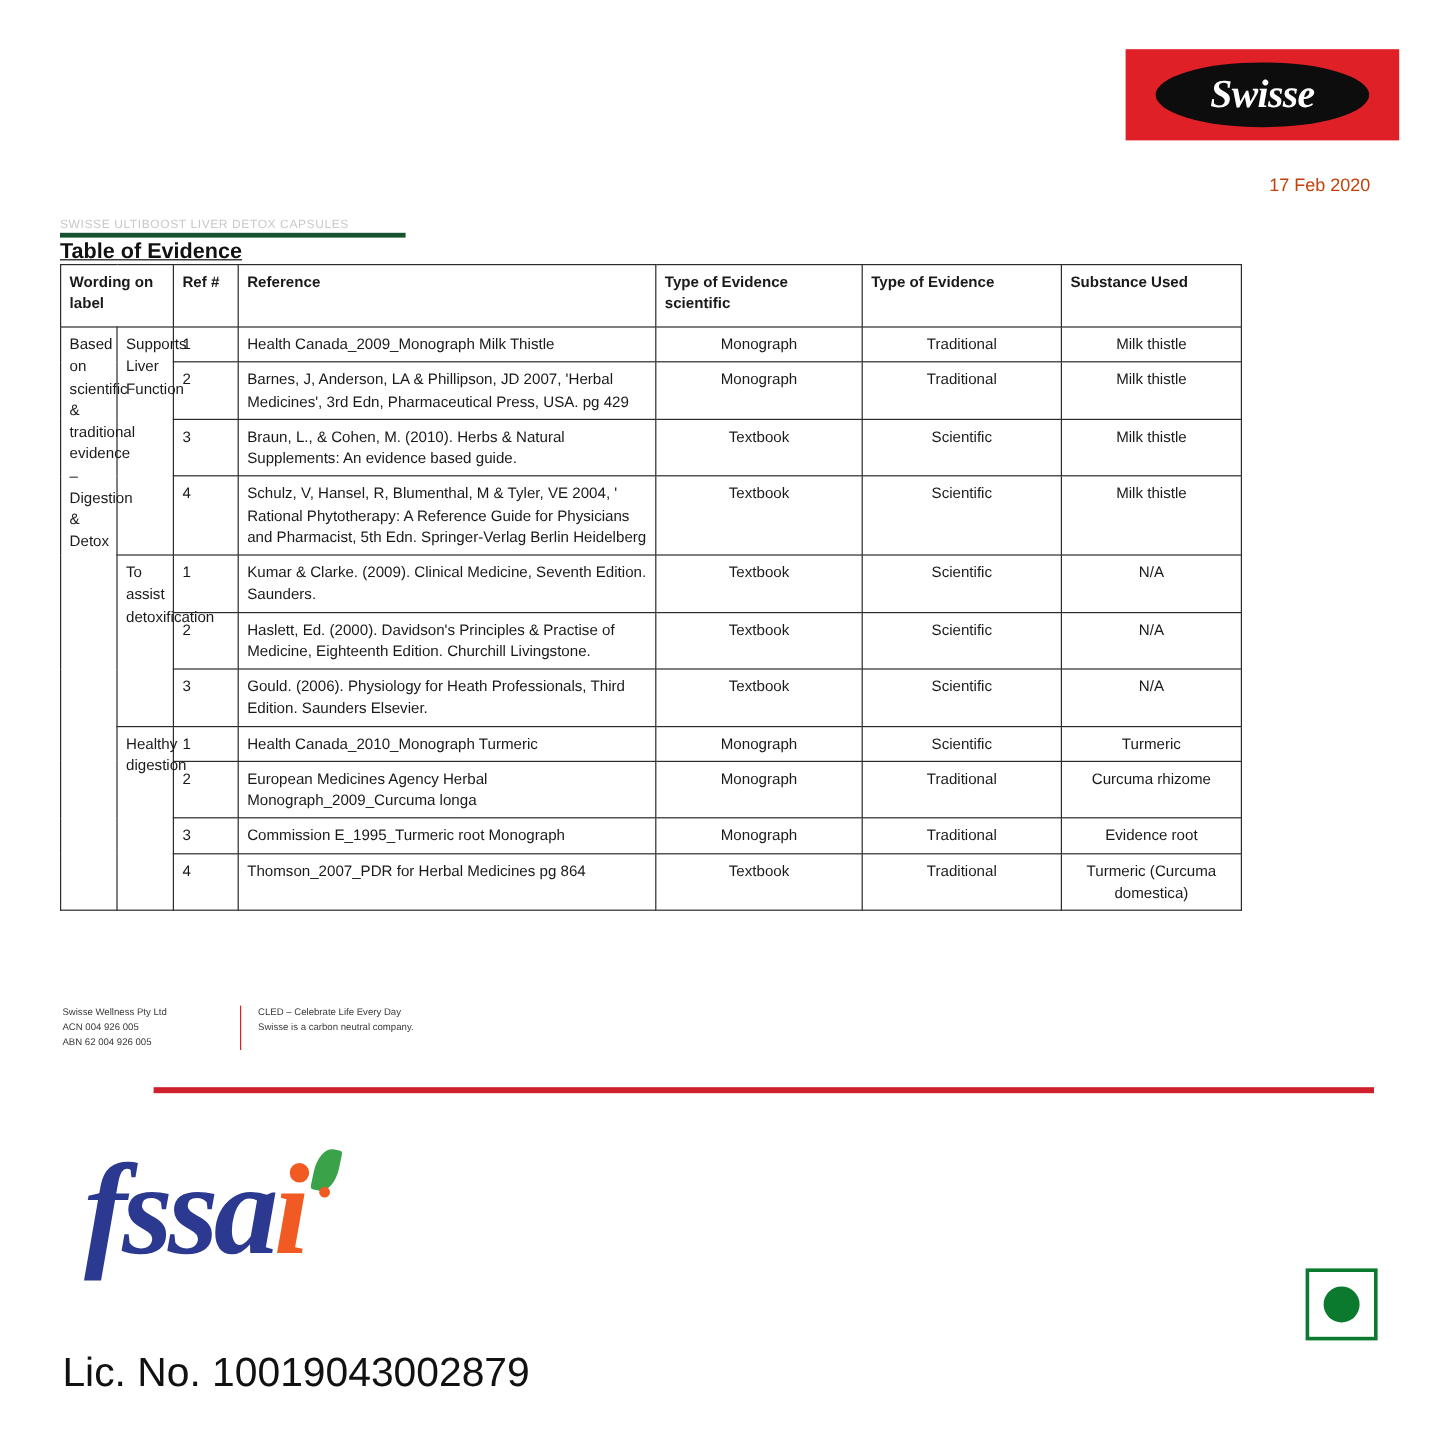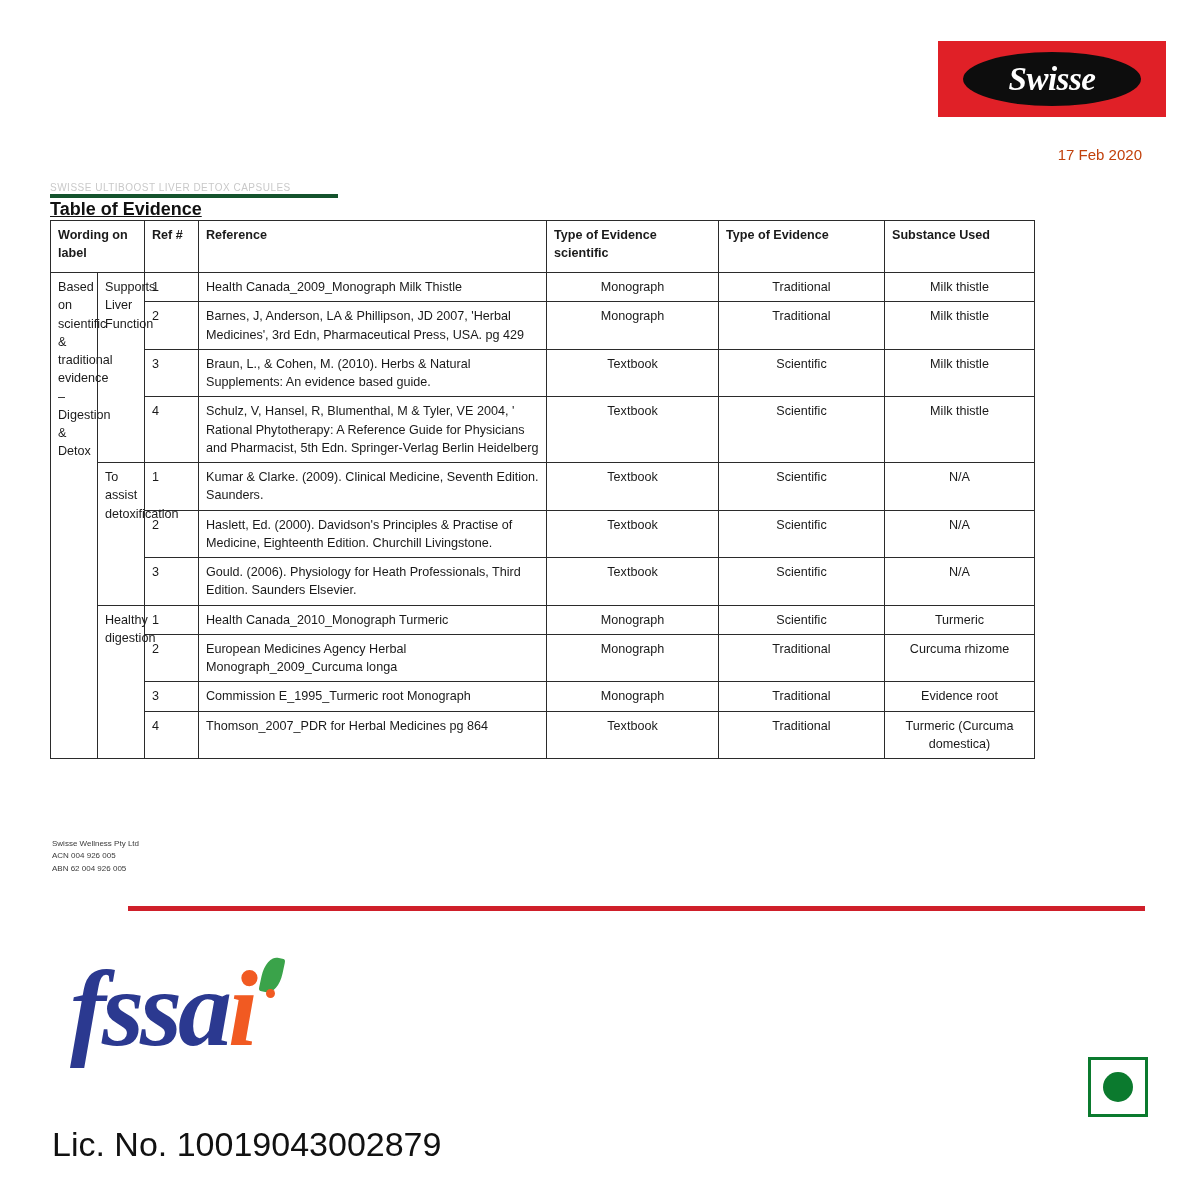--- a/index.html
+++ b/index.html
@@ -326,20 +326,24 @@
     </tr>
   </tbody>
 </table>
 
 <div class="footer-info">
   <div class="footer-col fc1">
     <div>Swisse Wellness Pty Ltd</div>
     <div>ACN 004 926 005</div>
     <div>ABN 62 004 926 005</div>
   </div>
+  <div class="footer-col fc4 with-rule">
+    <div>CLED – Celebrate Life Every Day</div>
+    <div>Swisse is a carbon neutral company.</div>
+  </div>
 </div>
 
 <div class="red-rule"></div>
 
 <div class="fssai">
   <div class="fssai-text">fssa<span class="fssai-i">i</span></div>
   <div class="fssai-leaf"></div>
   <div class="fssai-dot"></div>
 </div>
 

